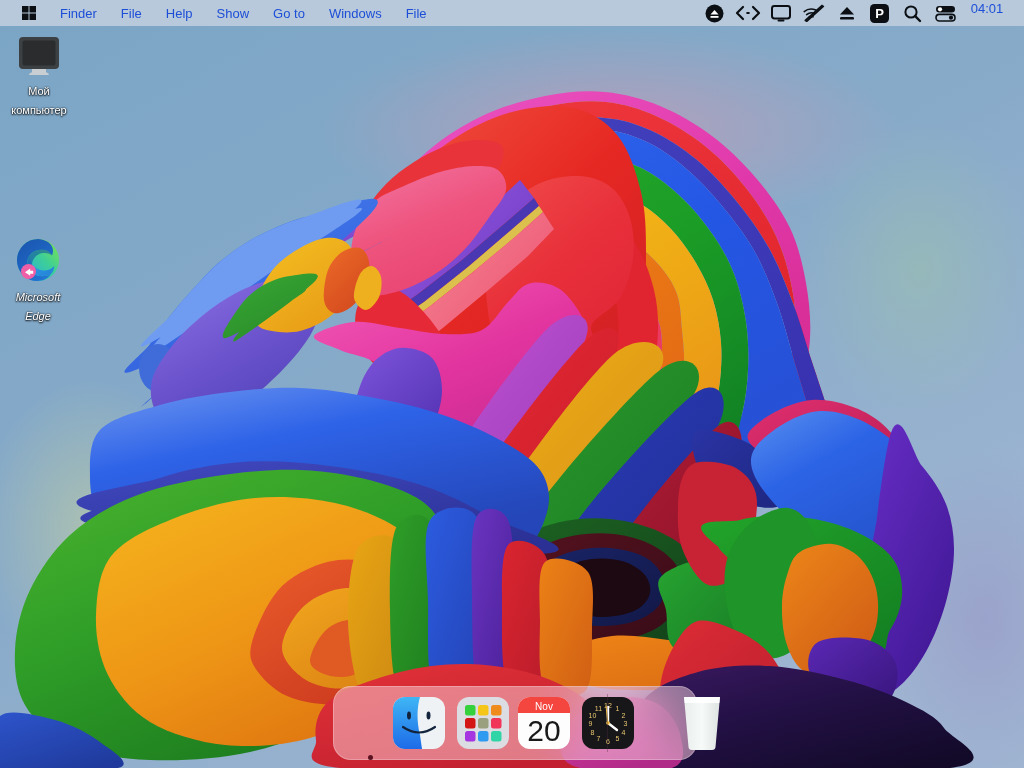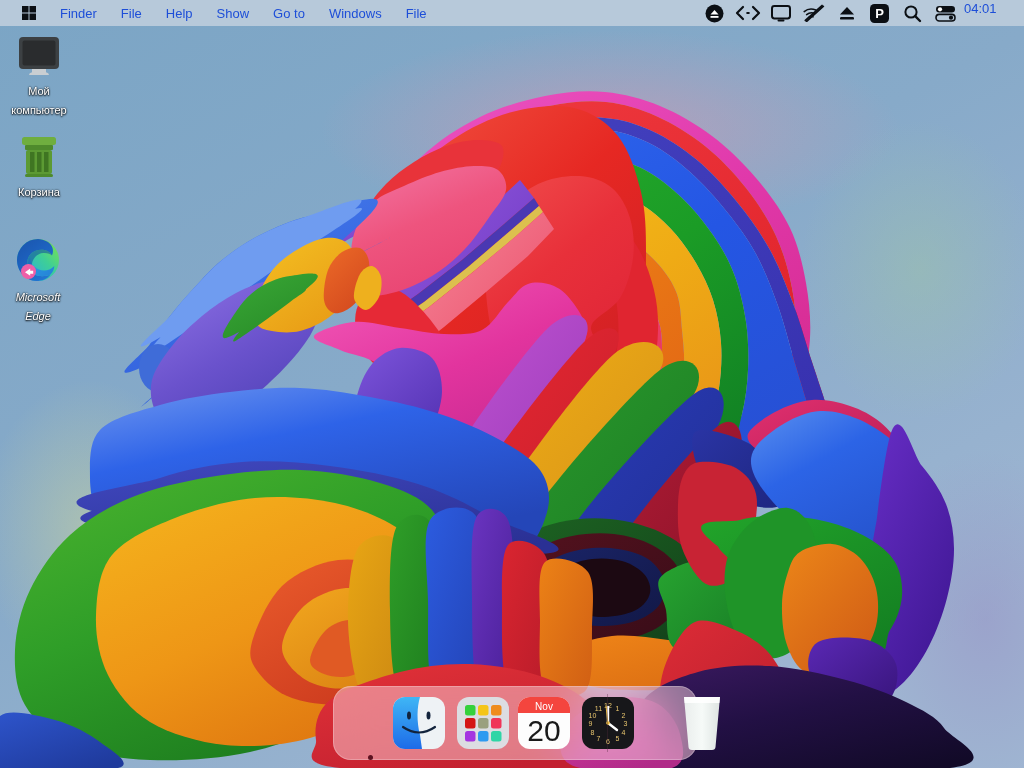--- a/index.html
+++ b/index.html
@@ -1,21 +1,21 @@
 <!DOCTYPE html>
 <html><head>
 <meta charset="utf-8">
 <style>
 html,body{margin:0;padding:0;width:1024px;height:768px;overflow:hidden;font-family:"Liberation Sans",sans-serif;}
 #desk{position:absolute;inset:0;}
 #wall{position:absolute;left:0;top:0;}
 #menubar{position:absolute;left:0;top:0;width:1024px;height:26px;background:#b7c9da;display:flex;align-items:center;color:#1d4ed8;font-size:13px;}
 .mi{margin:0 0 0 24px;}
 #mright{position:absolute;right:0;top:0;height:26px;display:flex;align-items:center;}
-#clock{font-size:13px;width:46px;margin:0 14px 10px 2px;}
+#clock{font-size:13px;width:46px;text-align:center;margin:0 14px 10px 2px;}
 .ric{width:33px;display:flex;align-items:center;justify-content:center;flex:0 0 33px;}
 .dicon{position:absolute;width:76px;text-align:center;color:#fff;font-size:11px;line-height:19px;text-shadow:0 1px 2px #000,0 0 2px #000;}
 .dicon .ig{display:block;margin:0 auto 4px auto;}
 #dock{position:absolute;left:333px;top:686px;width:364px;height:74px;border-radius:18px;background:rgba(255,226,234,0.46);backdrop-filter:blur(22px);box-shadow:inset 0 0 0 1px rgba(255,255,255,0.25);}
 .dk{position:absolute;top:11px;padding-left:48px;}
 </style>
 </head>
 <body>
 <div id="desk">
 <svg id="wall" width="1024" height="768" viewBox="0 0 1024 768">
@@ -433,32 +433,20 @@
 
 <div class="dicon" style="left:1px;top:36px;">
   <svg class="ig" width="44" height="42" viewBox="0 0 44 42">
     <rect x="2" y="1" width="40" height="32" rx="4" fill="#3c4043"></rect>
     <rect x="5.5" y="4.5" width="33" height="25" rx="2" fill="#2a2c2e"></rect>
     <path d="M15 33h14v3.2q3 0.8 3 2.8H12q0-2 3-2.8z" fill="#c9ced2"></path>
   </svg>
   <div>Мой<br>компьютер</div>
 </div>
 
-<div class="dicon" style="left:1px;top:137px;">
-  <svg class="ig" width="40" height="42" viewBox="0 0 40 42">
-    <rect x="3" y="0" width="34" height="8" rx="2.5" fill="#6fae3f"></rect>
-    <rect x="6" y="8" width="28" height="5" rx="1" fill="#4e8a2c"></rect>
-    <rect x="7" y="13" width="26" height="24" rx="2" fill="#5c9a33"></rect>
-    <rect x="11" y="15" width="4.5" height="20" fill="#3f7522"></rect>
-    <rect x="18" y="15" width="4.5" height="20" fill="#3f7522"></rect>
-    <rect x="25" y="15" width="4.5" height="20" fill="#3f7522"></rect>
-    <rect x="6" y="37" width="28" height="3" rx="1.5" fill="#4e8a2c"></rect>
-  </svg>
-  <div>Корзина</div>
-</div>
 
 <div class="dicon" style="left:0px;top:236px;font-style:italic;">
   <svg class="ig" width="48" height="48" viewBox="0 0 48 48">
     <defs>
       <linearGradient id="eg1" x1="1" y1="0.1" x2="0.15" y2="0.85">
             <stop offset="0" stop-color="#7ce24f"></stop>
             <stop offset="0.45" stop-color="#3ecf96"></stop>
             <stop offset="1" stop-color="#28b0dc"></stop>
           </linearGradient>
       <linearGradient id="eg2" x1="0.1" y1="0" x2="0.8" y2="1">

